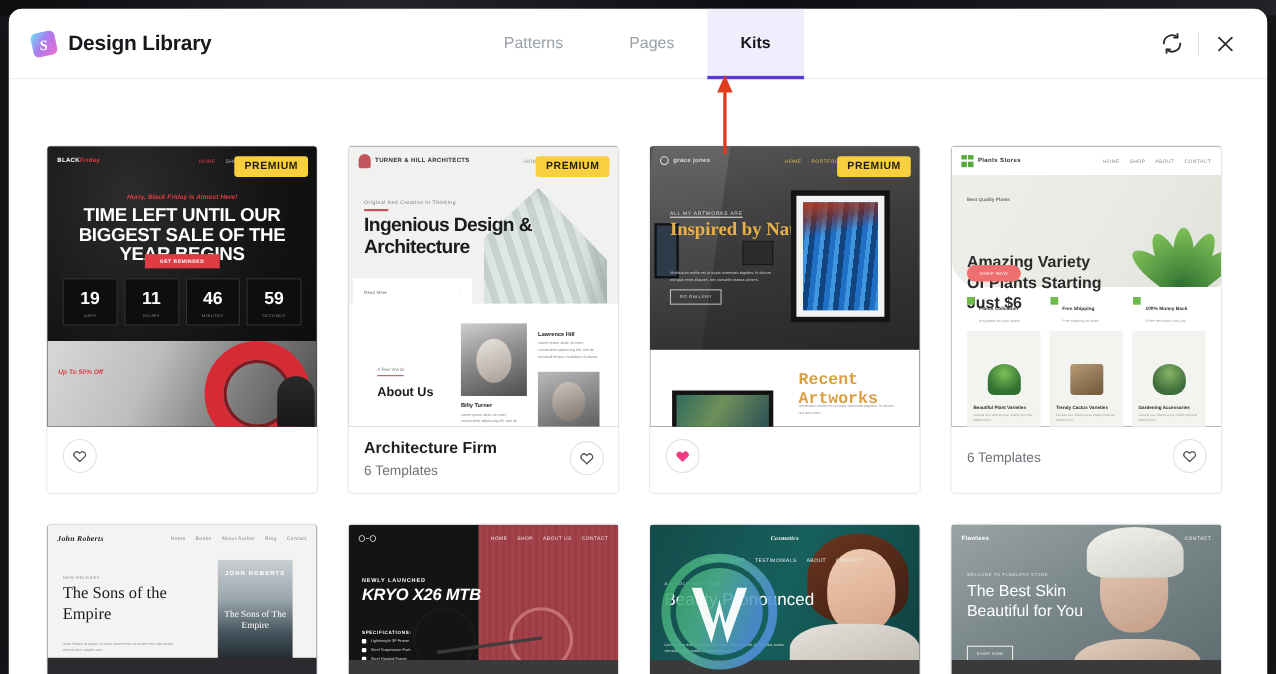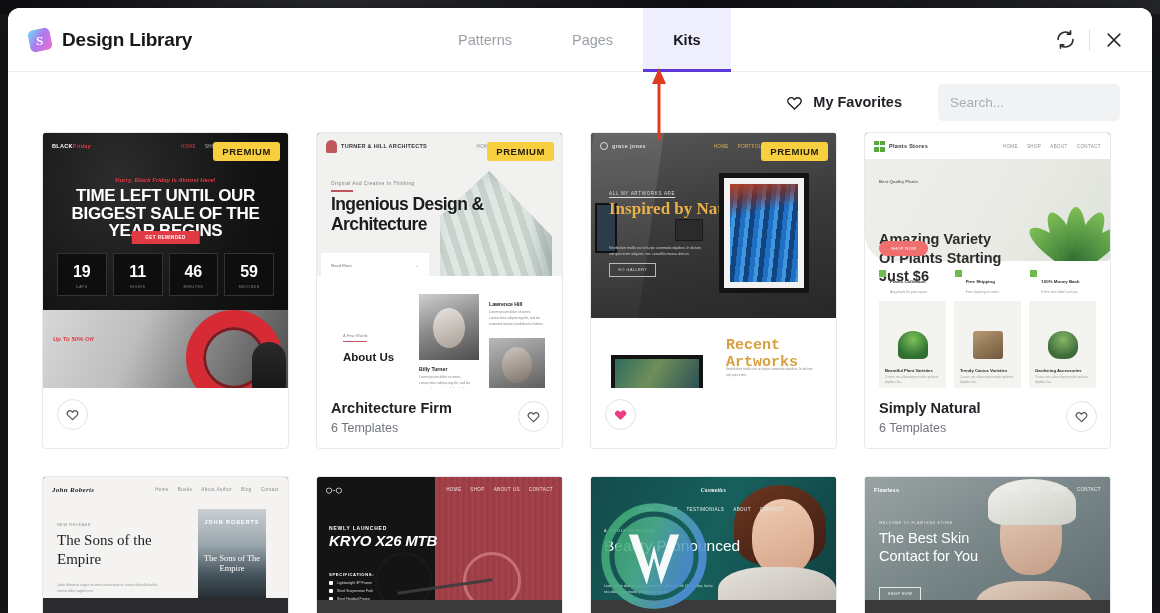--- a/index.html
+++ b/index.html
@@ -382,35 +382,20 @@
       <div class="icon-btn">
         <svg width="20" height="20" viewBox="0 0 24 24" fill="none" stroke="#2a2c31" stroke-width="1.9" stroke-linecap="round">
           <line x1="5" y1="5" x2="19" y2="19"></line>
             <line x1="19" y1="5" x2="5" y2="19"></line>
         </svg>
       </div>
     </div>
   </div>
 
   <div id="subheader">
-    <div id="sub-right">
-      <div id="favorites">
-        <svg width="19" height="19" viewBox="0 0 24 24" fill="none" stroke="#1f2126" stroke-width="1.8">
-          <path d="M12 20.2l-7.2-6.9a4.3 4.3 0 0 1 6.1-6.1l1.1 1.1 1.1-1.1a4.3 4.3 0 1 1 6.1 6.1L12 20.2z"></path>
-        </svg>
-        <span class="lbl">My Favorites</span>
-      </div>
-      <div id="search-wrap">
-        <input id="search-input" type="text" placeholder="Search..." style="">
-        <svg width="17" height="17" viewBox="0 0 24 24" fill="none" stroke="#5c6067" stroke-width="2" stroke-linecap="round">
-          <circle cx="10.5" cy="10.5" r="6.4"></circle>
-            <line x1="15.3" y1="15.3" x2="20.2" y2="20.2"></line>
-        </svg>
-      </div>
-    </div>
   </div>
 
   <div id="grid-area">
     <div id="grid">
 
       <div class="kit-card">
         <div class="thumb">
           <div class="thumb-inner bf">
             <div class="mini-nav">
               <div class="mini-logo">BLACK<i>Friday</i></div>
@@ -615,21 +600,20 @@
               <div class="sn-prod">
                 <div class="sn-pp" style="background:radial-gradient(circle at 50% 30%,#87b566,#3d6b3a 70%); border-radius:50% 50% 40% 40%"></div>
                 <div class="sn-pt">Gardening Accessories</div>
                 <div class="sn-ps">Cursus nec ullamcorper mattis pulvinar dapibus leo.</div>
               </div>
             </div>
           </div>
         </div>
         <div class="card-foot">
           <div class="card-text">
-            <div class="card-title">Simply Natural</div>
             <div class="card-sub">6 Templates</div>
           </div>
           <div class="fav-btn">
             <svg width="15" height="15" viewBox="0 0 24 24" fill="none" stroke="#53565c" stroke-width="1.9">
               <path d="M12 20.2l-7.2-6.9a4.3 4.3 0 0 1 6.1-6.1l1.1 1.1 1.1-1.1a4.3 4.3 0 1 1 6.1 6.1L12 20.2z"></path>
             </svg>
           </div>
         </div>
       </div>
 
@@ -737,21 +721,21 @@
             <div class="mini-nav">
               <div class="mini-logo">Flawless</div>
               <div class="mini-links">
                 <span>HOME</span>
                   <span>SHOP</span>
                   <span>ABOUT</span>
                   <span>CONTACT</span>
               </div>
             </div>
             <div class="fl-kick">WELCOME TO FLAWLESS STORE</div>
-            <div class="fl-h1">The Best Skin Contact for You</div>
+            <div class="fl-h1">The Best Skin Beautiful for You</div>
             <div class="fl-btn">SHOP NOW</div>
             <div class="fl-foot"></div>
           </div>
         </div>
       </div>
 
     </div>
   </div>
 </div>
 

